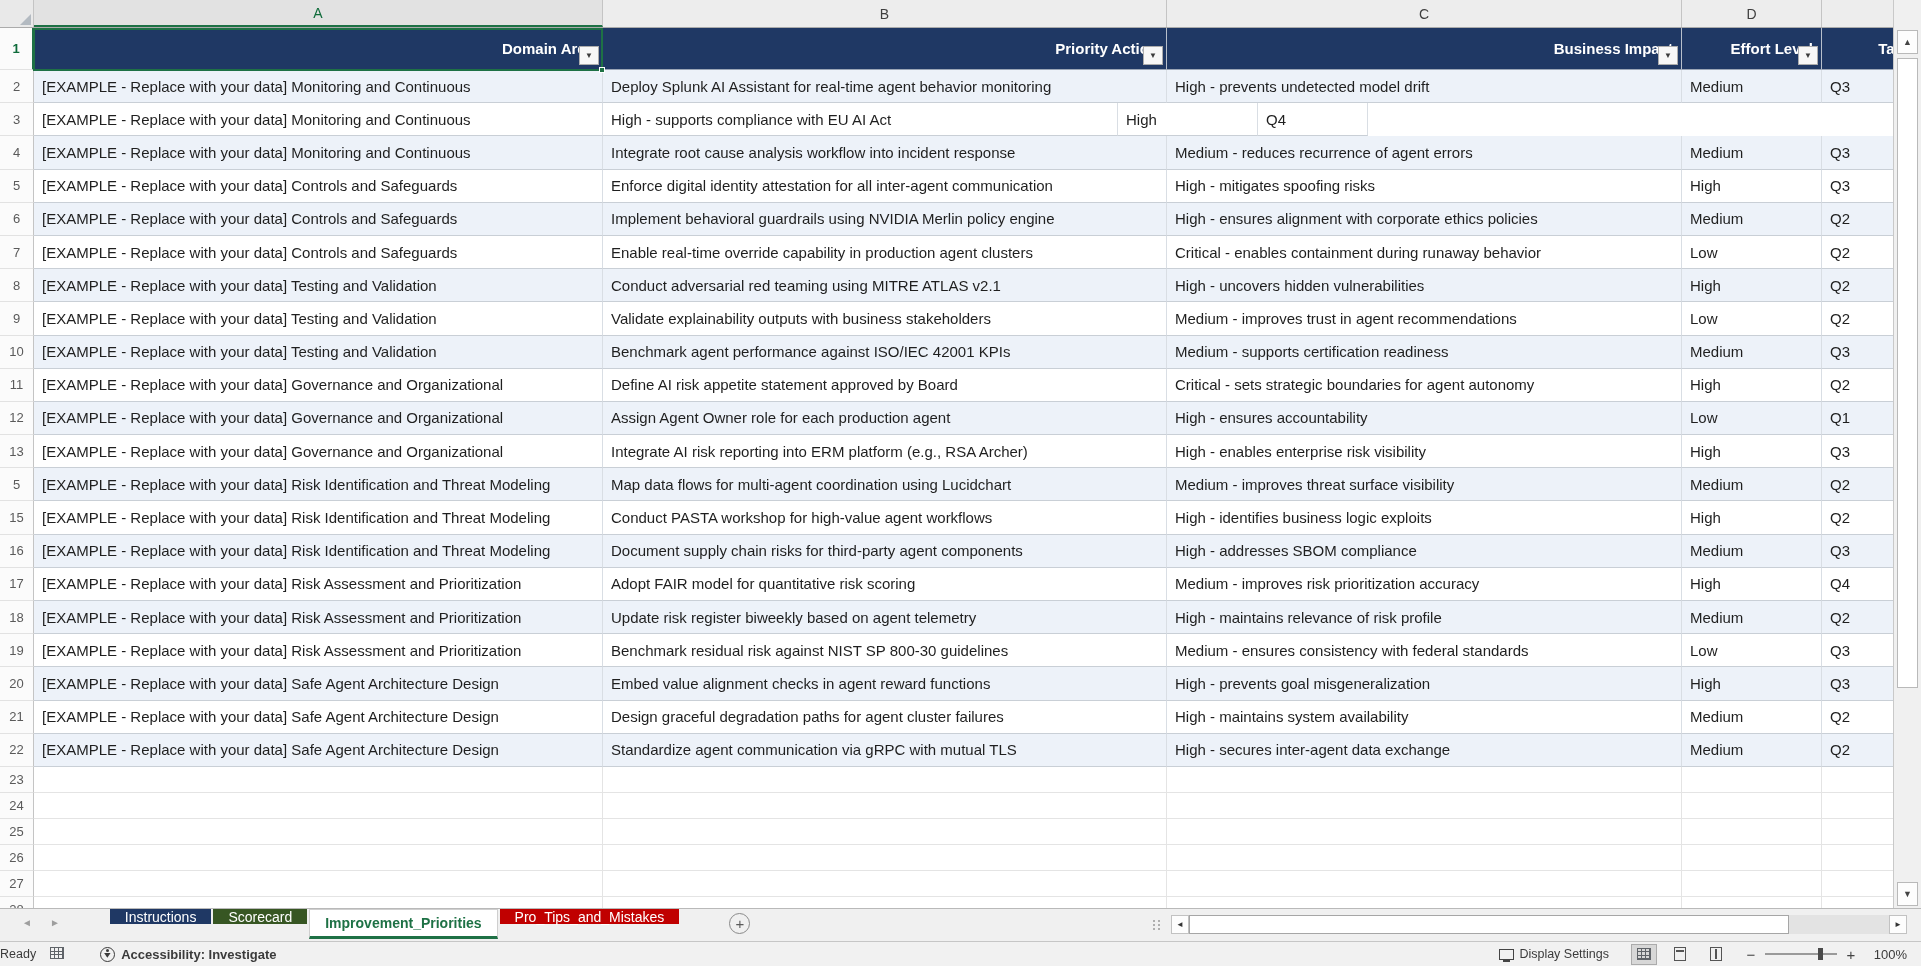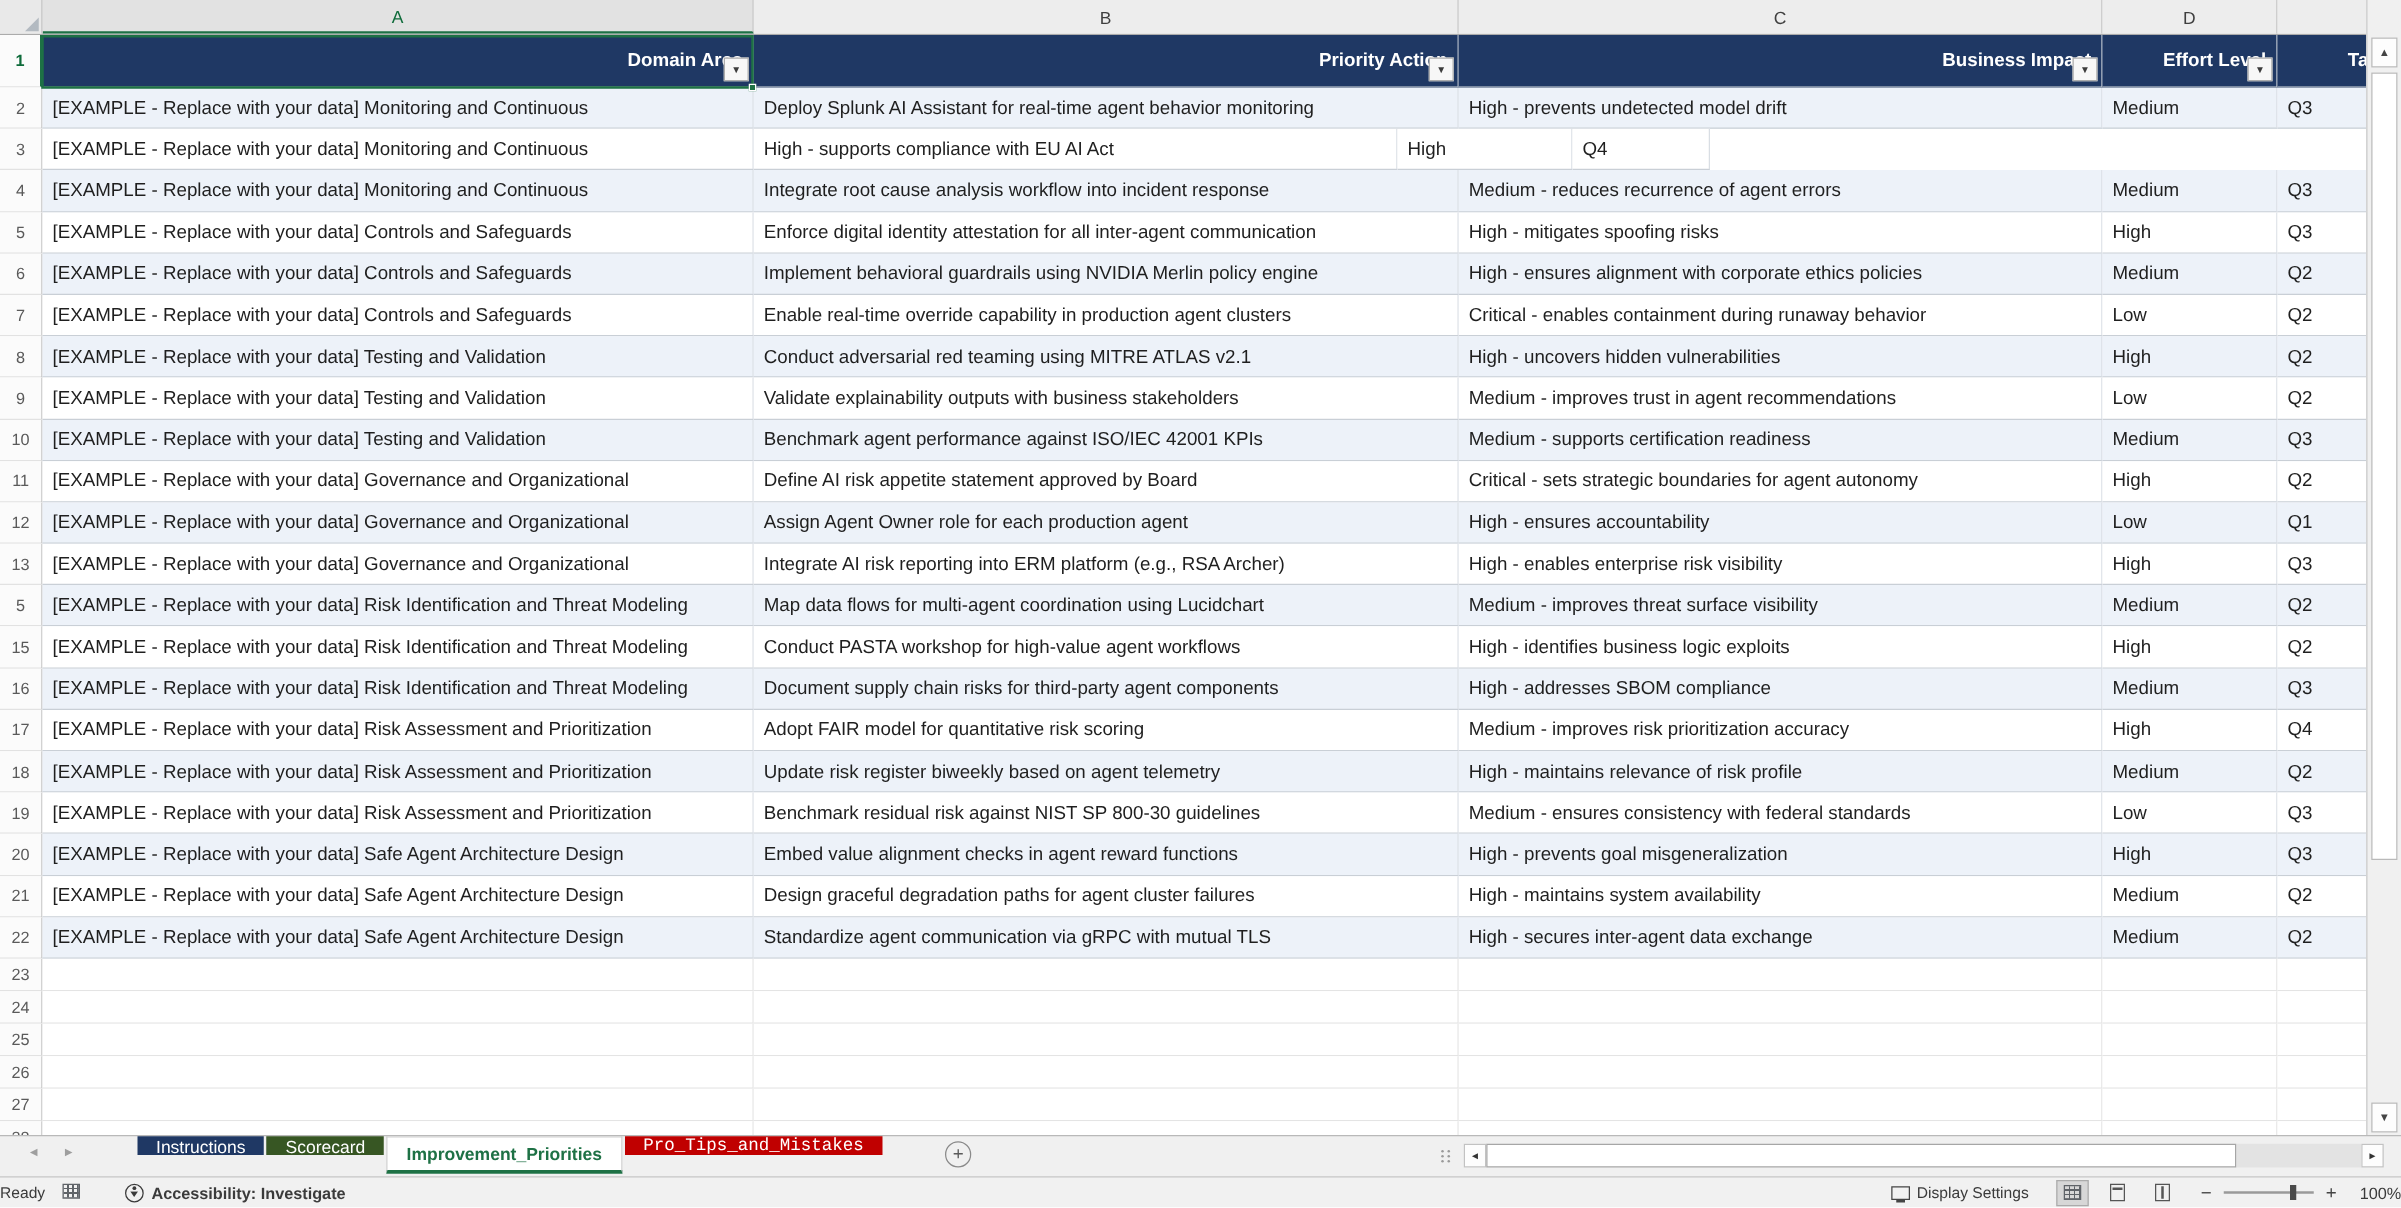--- a/index.html
+++ b/index.html
@@ -43,42 +43,42 @@
   .vscroll{ position:absolute; top:0; right:0; width:28px; bottom:58px; background:#F0F0F0; border-left:1px solid #C9C9C9;}
   .vs-btn{ position:absolute; left:3px; right:3px; height:24px; background:#FDFDFD; border:1px solid #B9B9B9; display:flex; align-items:center; justify-content:center; font-size:9px; color:#444;}
   .vs-up{ top:30px;} .vs-down{ bottom:2px;}
   .vs-thumb{ position:absolute; left:3px; right:3px; top:58px; height:630px; background:#FFFFFF; border:1px solid #B9B9B9;}
 
   
   .tabbar{ position:absolute; left:0; right:0; bottom:25px; height:33px; background:#F0F0F0; border-top:1px solid #B9B9B9; display:flex; align-items:flex-start;}
   .tab-nav{ display:flex; align-items:center; height:27px; padding-left:22px; gap:18px; color:#9E9E9E; font-size:10px;}
   .tabs{ display:flex; align-items:flex-start; margin-left:50px; height:100%;}
   .tab{ height:15px; display:flex; align-items:center; padding:0 15px; font-size:14px; color:#fff; margin-right:2px; cursor:default;}
-  .tab-navy{ background:#1F3864;} .tab-green{ background:#375623;} .tab-red{ background:#C00000;font-family:Liberation Mono, monospace;}
+  .tab-navy{ background:#1F3864;} .tab-green{ background:#375623;} .tab-red{ background:#C00000;}
   .tab-active{ background:#FFFFFF; color:#1E7145; font-weight:bold; border:1px solid #CFCFCF; border-bottom:3px solid #1E7145; height:30px;}
   .add-sheet{ width:21px; height:21px; border:1px solid #8A8A8A; border-radius:50%; color:#5A5A5A; display:flex; align-items:center; justify-content:center; font-size:15px; margin:4px 0 0 48px;}
   .tab-right{ position:absolute; right:14px; top:6px; display:flex; align-items:center; gap:8px;}
   .dots{ display:grid; grid-template-columns:3px 3px; gap:2px; margin-right:2px;}
   .dots i{ width:2px; height:2px; background:#9A9A9A; border-radius:50%;}
   .hscroll{ display:flex; align-items:center; height:19px; width:736px;}
   .hs-btn{ width:18px; height:19px; background:#FDFDFD; border:1px solid #C2C2C2; display:flex; align-items:center; justify-content:center; font-size:8px; color:#333; flex:0 0 auto;}
   .hs-track{ flex:1; height:19px; background:#E3E3E3; position:relative;}
   .hs-thumb{ position:absolute; left:0; top:0; height:19px; width:600px; background:#FFFFFF; border:1px solid #A6A6A6;}
 
   
   .statusbar{ position:absolute; left:0; right:0; bottom:0; height:25px; background:#F1F1F1; border-top:1px solid #C6C6C6; display:flex; align-items:center; font-size:12.5px; color:#3B3B3B;}
   .sb-left{ display:flex; align-items:flex-start; gap:14px; padding-left:0;}
   .icon-grid{ width:14px; height:12px; border:1px solid #5F6368;
     background-image:repeating-linear-gradient(to right,transparent 0 3px,#5F6368 3px 4px),repeating-linear-gradient(to bottom,transparent 0 2.5px,#5F6368 2.5px 3.5px);}
   .acc-wrap{ display:flex; align-items:center; gap:6px; margin-left:22px;}
   .acc-icon{ width:15px; height:15px; border:1.4px solid #3B3B3B; border-radius:50%; position:relative;}
   .acc-icon::before{ content:""; position:absolute; left:4.6px; top:1.6px; width:3px; height:3px; border-radius:50%; background:#3B3B3B;}
   .acc-icon::after{ content:""; position:absolute; left:3px; top:5.6px; width:6.4px; height:4.6px; background:#3B3B3B; clip-path:polygon(0 0,100% 0,50% 100%);}
   .acc-text{ font-weight:bold; font-size:13px;}
-  .sb-right{ position:absolute; right:0; display:flex; align-items:center; gap:10px;}
+  .sb-right{ position:absolute; right:14px; display:flex; align-items:center; gap:10px;}
   .disp-wrap{ display:flex; align-items:center; gap:5px; margin-right:12px;}
   .icon-monitor{ width:15px; height:11px; border:1px solid #444; position:relative;}
   .icon-monitor::after{ content:""; position:absolute; left:3px; bottom:-3px; width:7px; height:2px; background:#444;}
   .viewbtn{ width:26px; height:21px; display:flex; align-items:center; justify-content:center; border:1px solid transparent;}
   .viewbtn.active{ background:#D7D7D7; border-color:#ABABAB;}
   .icon-page{ width:12px; height:14px; border:1px solid #555; background:linear-gradient(#555 0 0) 50% 2px / 8px 2px no-repeat;}
   .icon-break{ width:12px; height:14px; border:1px solid #555; background:linear-gradient(#555 0 0) 50% 50% / 2px 10px no-repeat;}
   .zoom-wrap{ display:flex; align-items:center; gap:8px; margin-left:6px;}
   .zoom-minus,.zoom-plus{ font-size:15px; color:#444; width:12px; text-align:center;}
   .zoom-track{ width:72px; height:2px; background:#9A9A9A; position:relative;}

